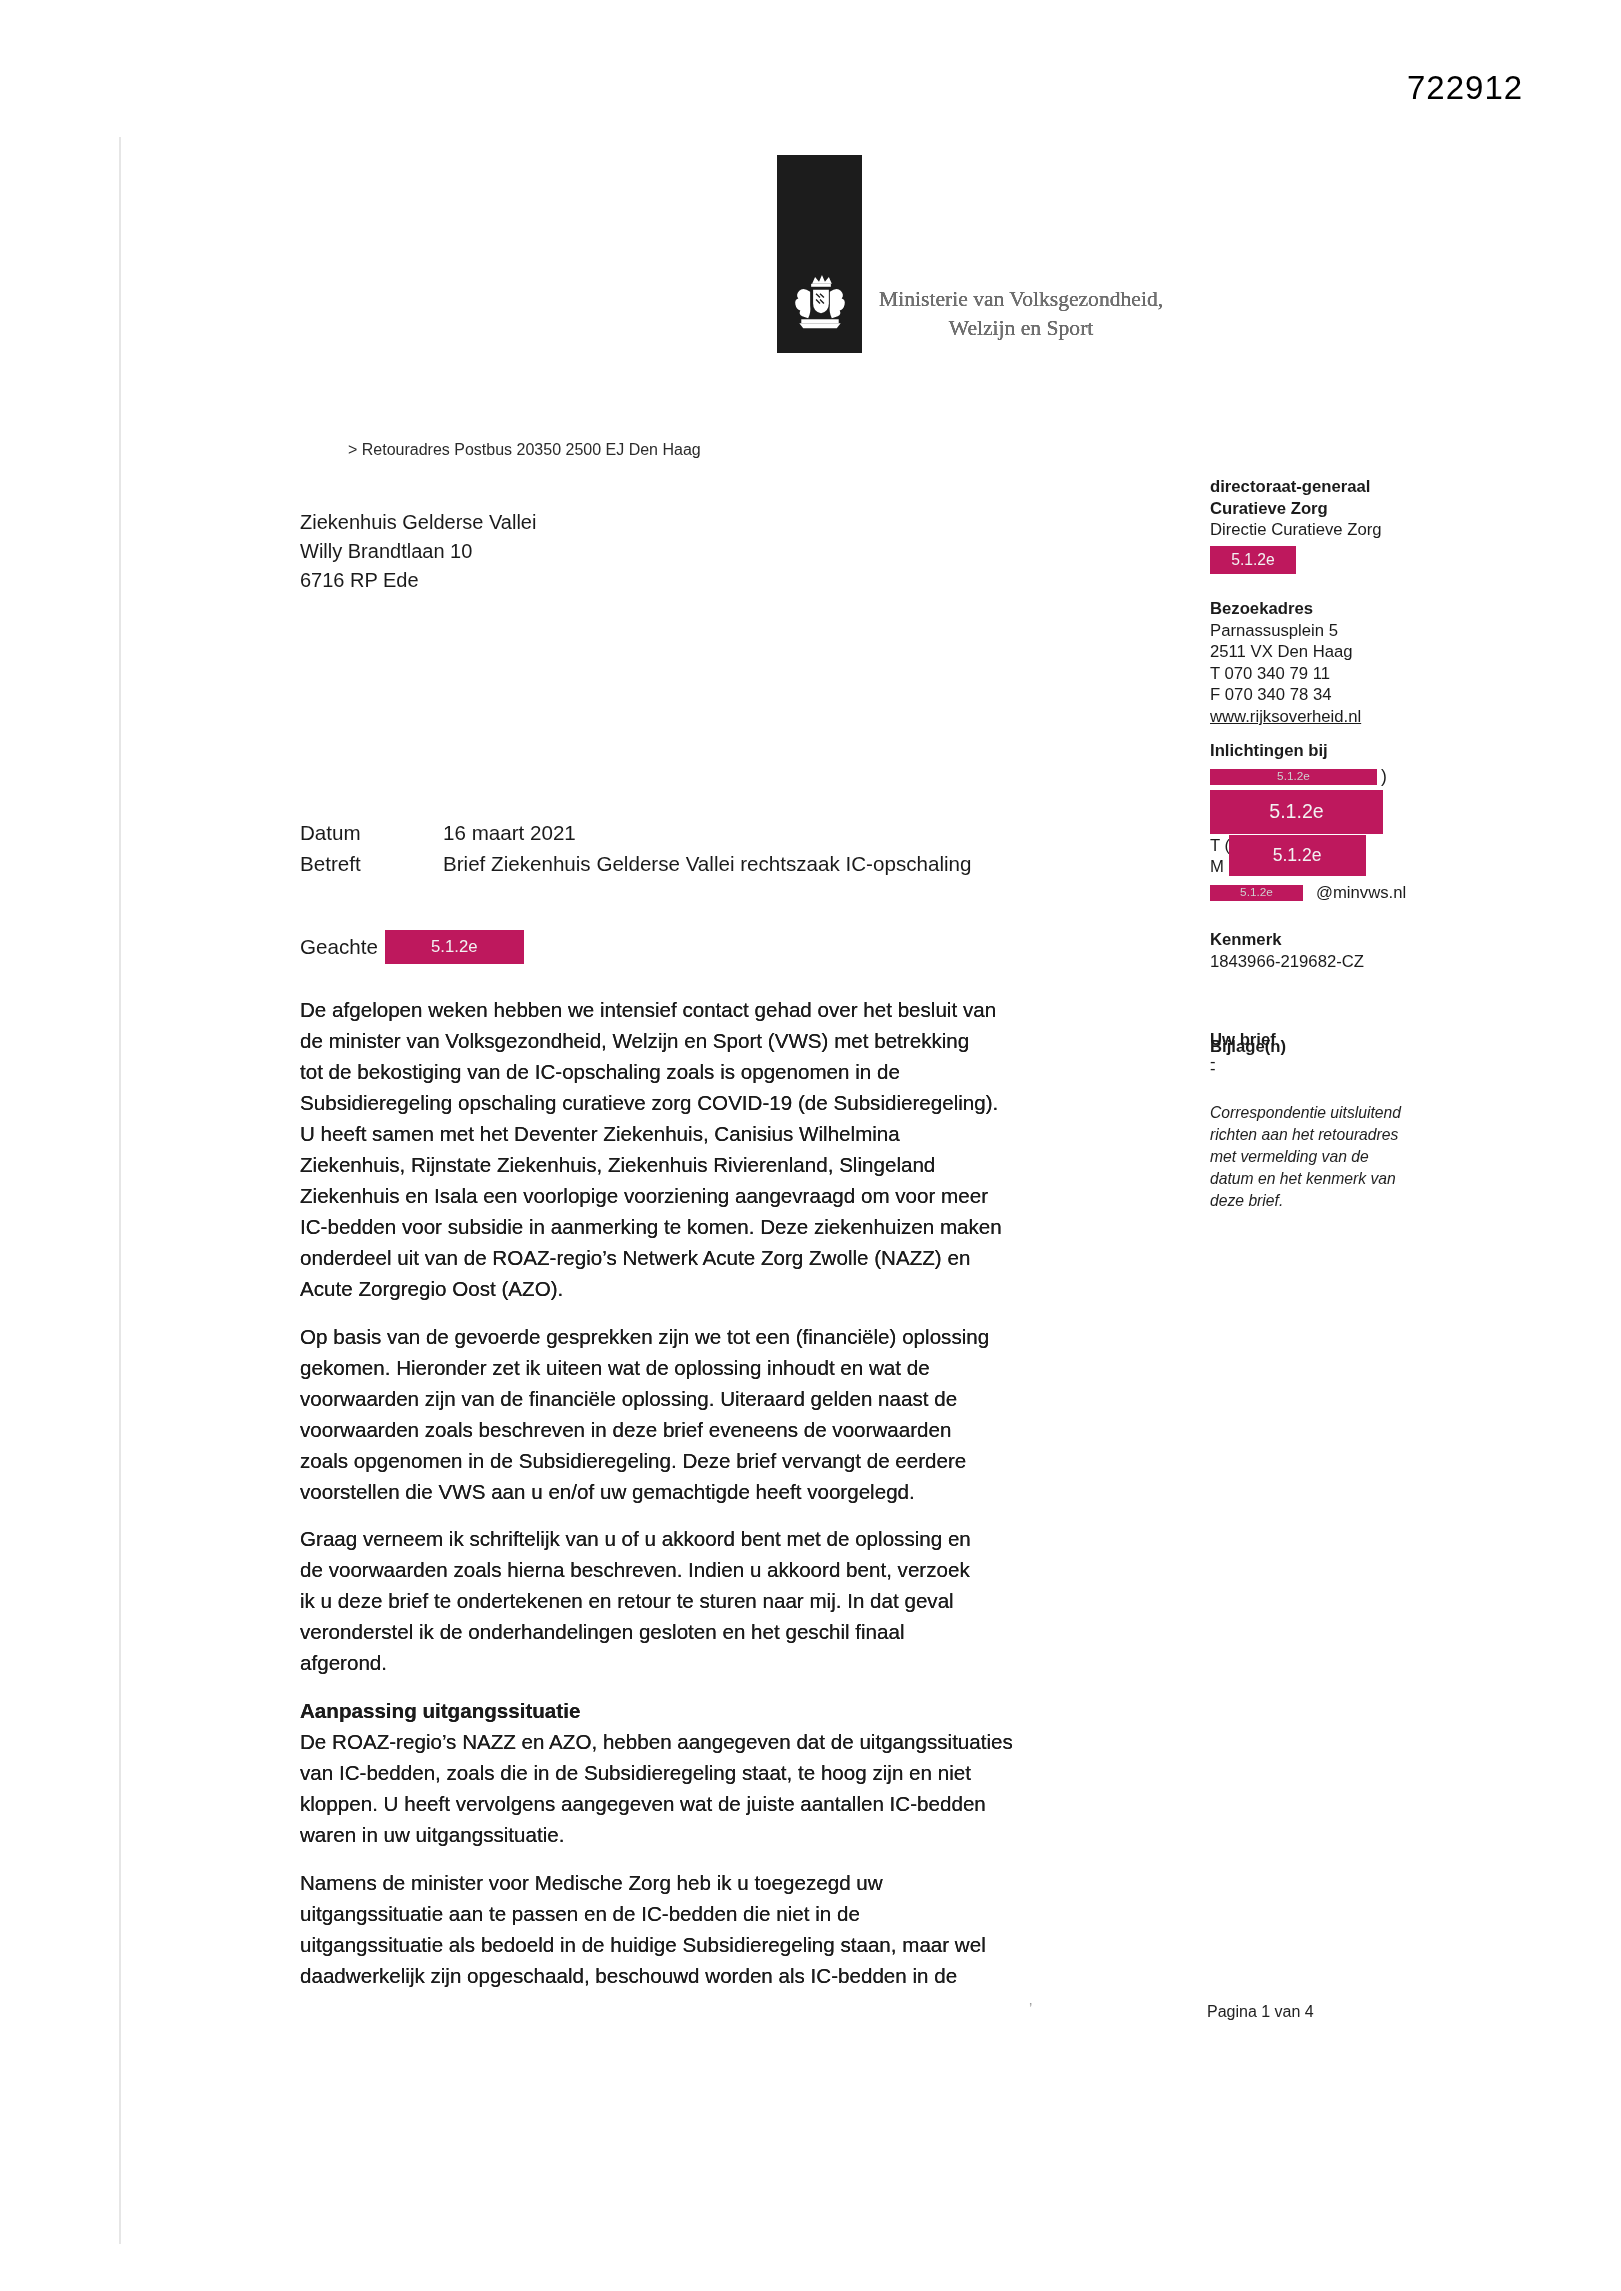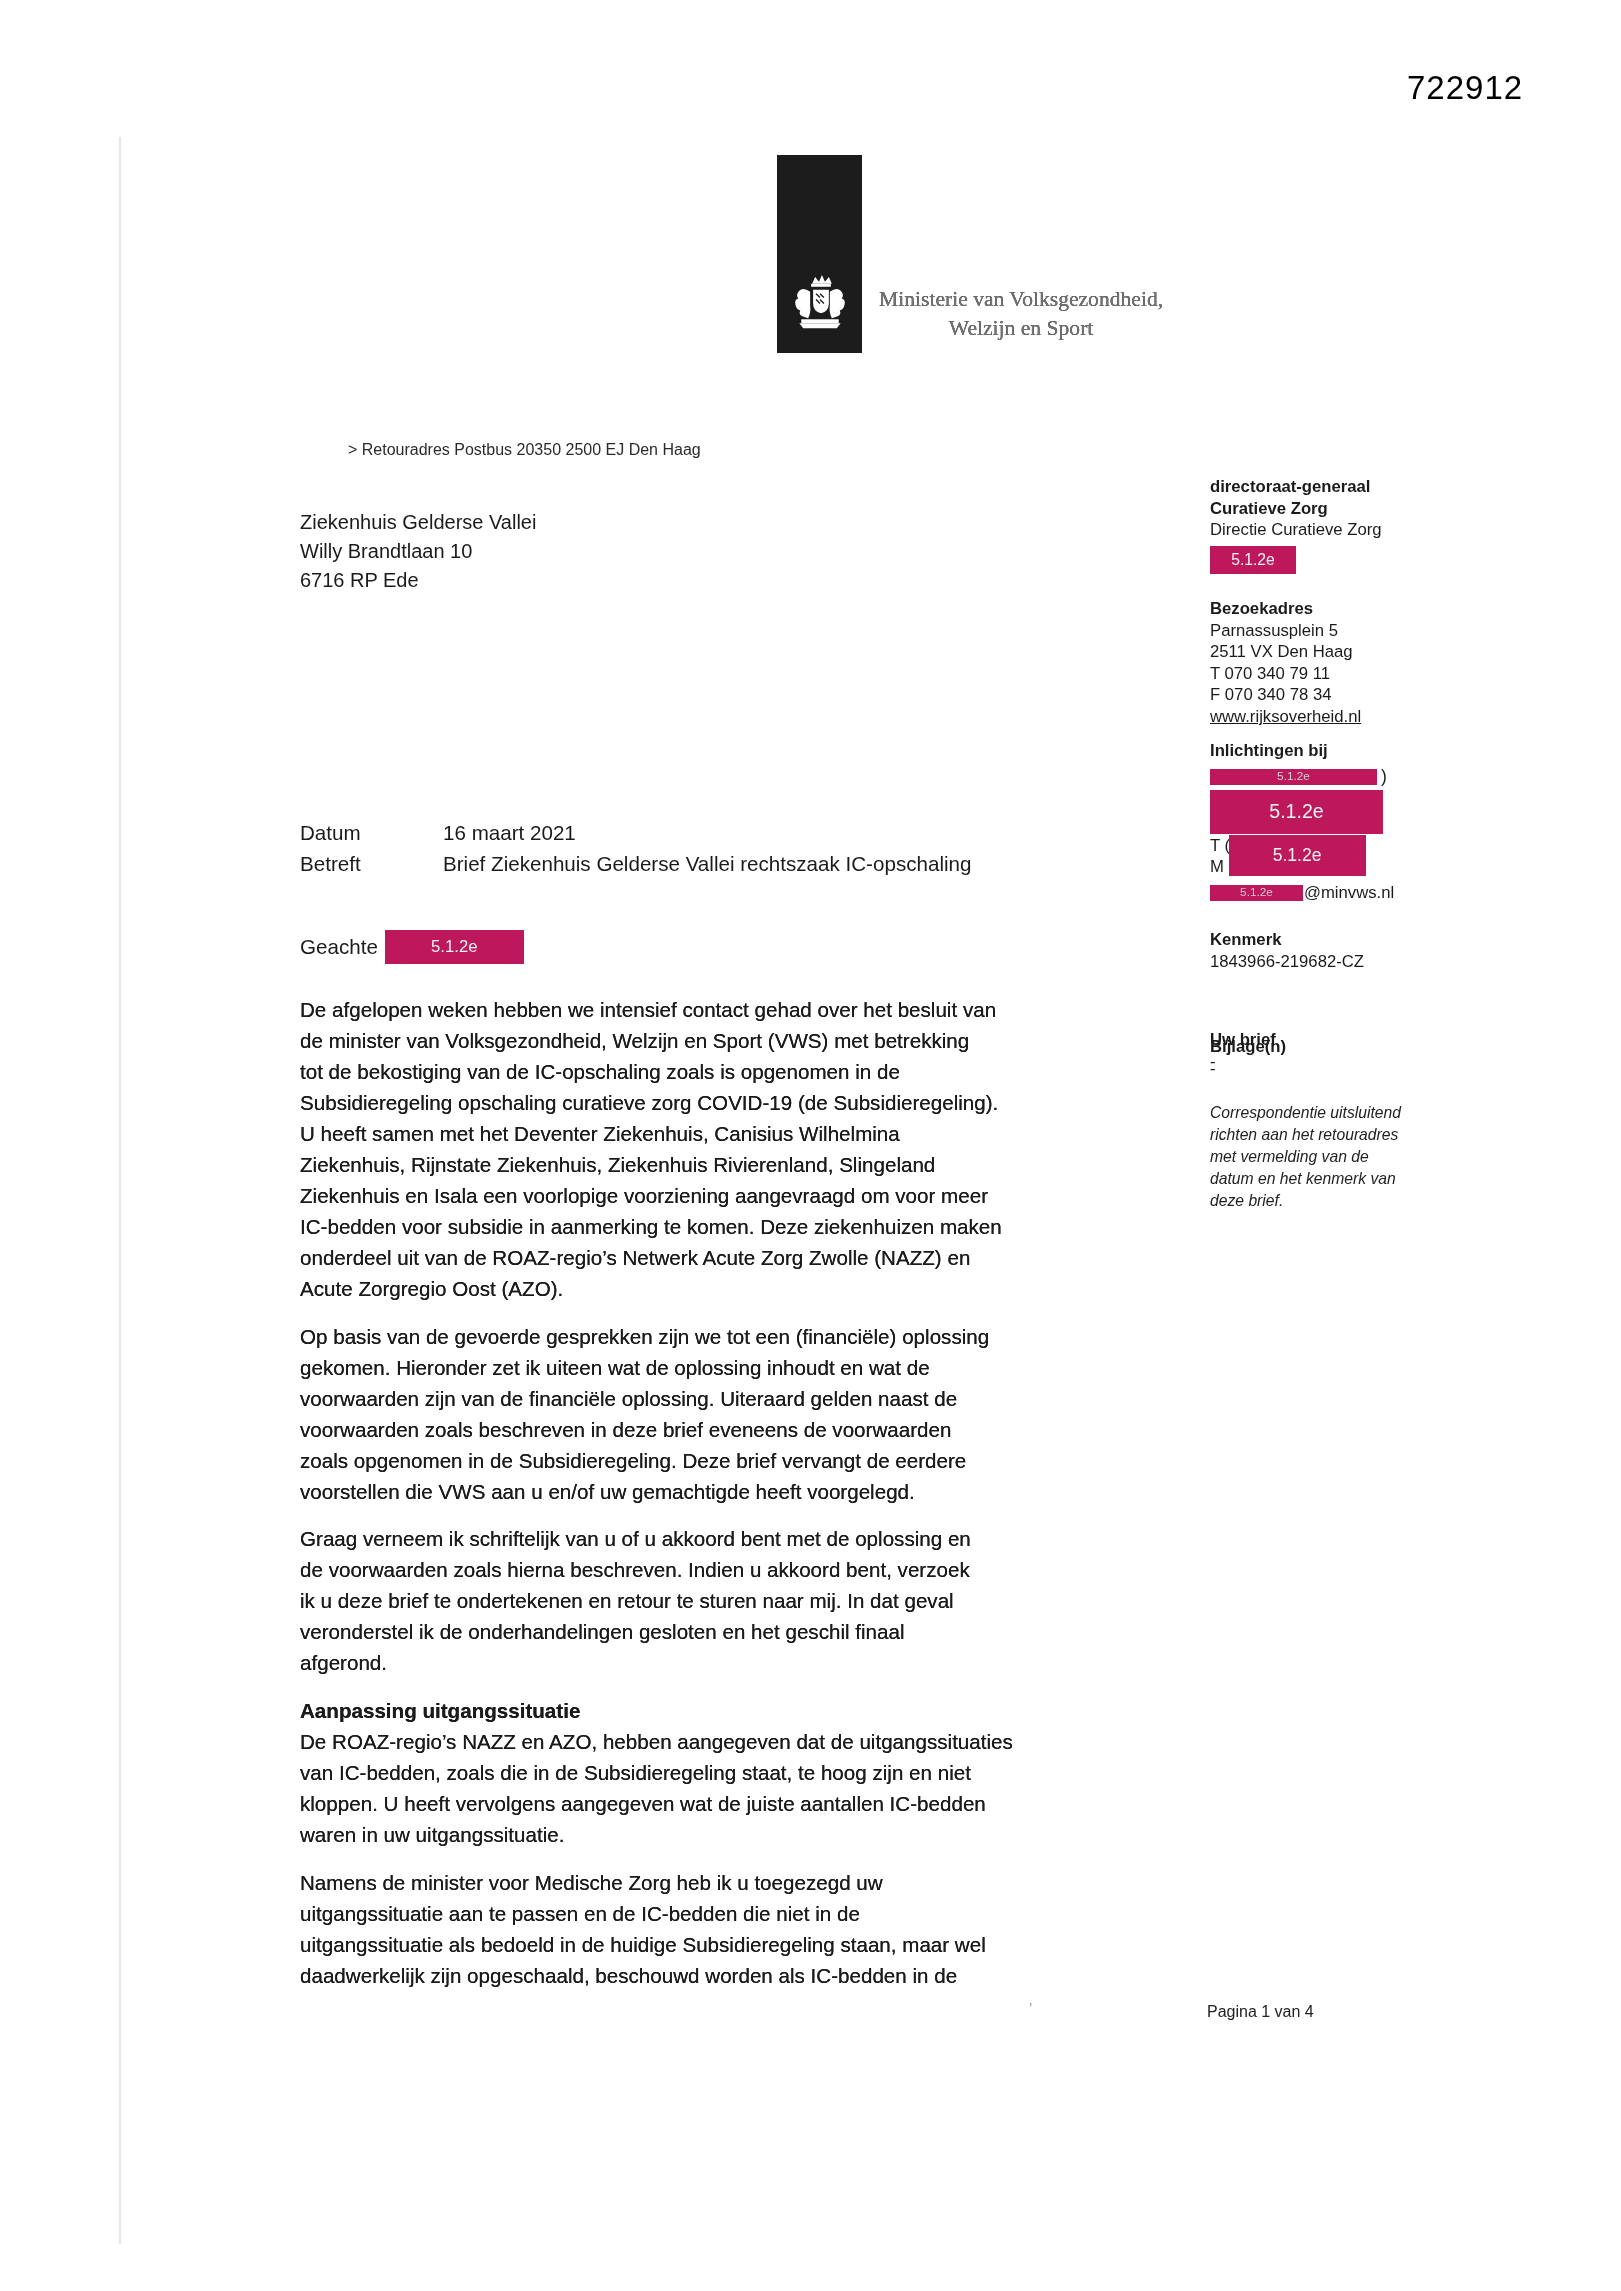--- a/index.html
+++ b/index.html
@@ -51,21 +51,21 @@
   .inq-row1{display:flex;align-items:center;margin-top:4.9px;}
   .inq-bar1{width:167px;height:15.7px;}
   .inq-paren{font-size:17.6px;margin-left:3.9px;}
   .inq-big{width:173px;height:44px;margin-top:2px;font-size:19.6px;}
   .inq-tm{position:relative;height:43px;margin-top:1px;}
   .inq-t{position:absolute;left:0;top:0;}
   .inq-m{position:absolute;left:0;top:20.6px;}
   .inq-block2{position:absolute;left:18.6px;top:0;width:137px;height:41px;font-size:17.6px;}
   .inq-row3{display:flex;align-items:center;margin-top:3.9px;}
   .inq-bar2{width:93px;height:15.7px;}
-  .inq-email{font-size:16.7px;margin-left:1px;}
+  .inq-email{font-size:16.7px;margin-left:1px;padding-left:12px;}
   .sec-ref{top:929px;}
   .sec-uwbrief{top:994px;margin-top:35px;}
   .sec-bijlage{top:1036px;}
   .sec-note{top:1102px;width:202px;font-style:italic;font-size:15.7px;line-height:22px;color:#222;}
 
   
   .foot-mark{left:1029px;top:2000px;font-size:14.7px;color:#9a9a9a;}
   .footer{left:1207px;top:2003px;font-size:16px;color:#222;}
 </style>
 </head>

